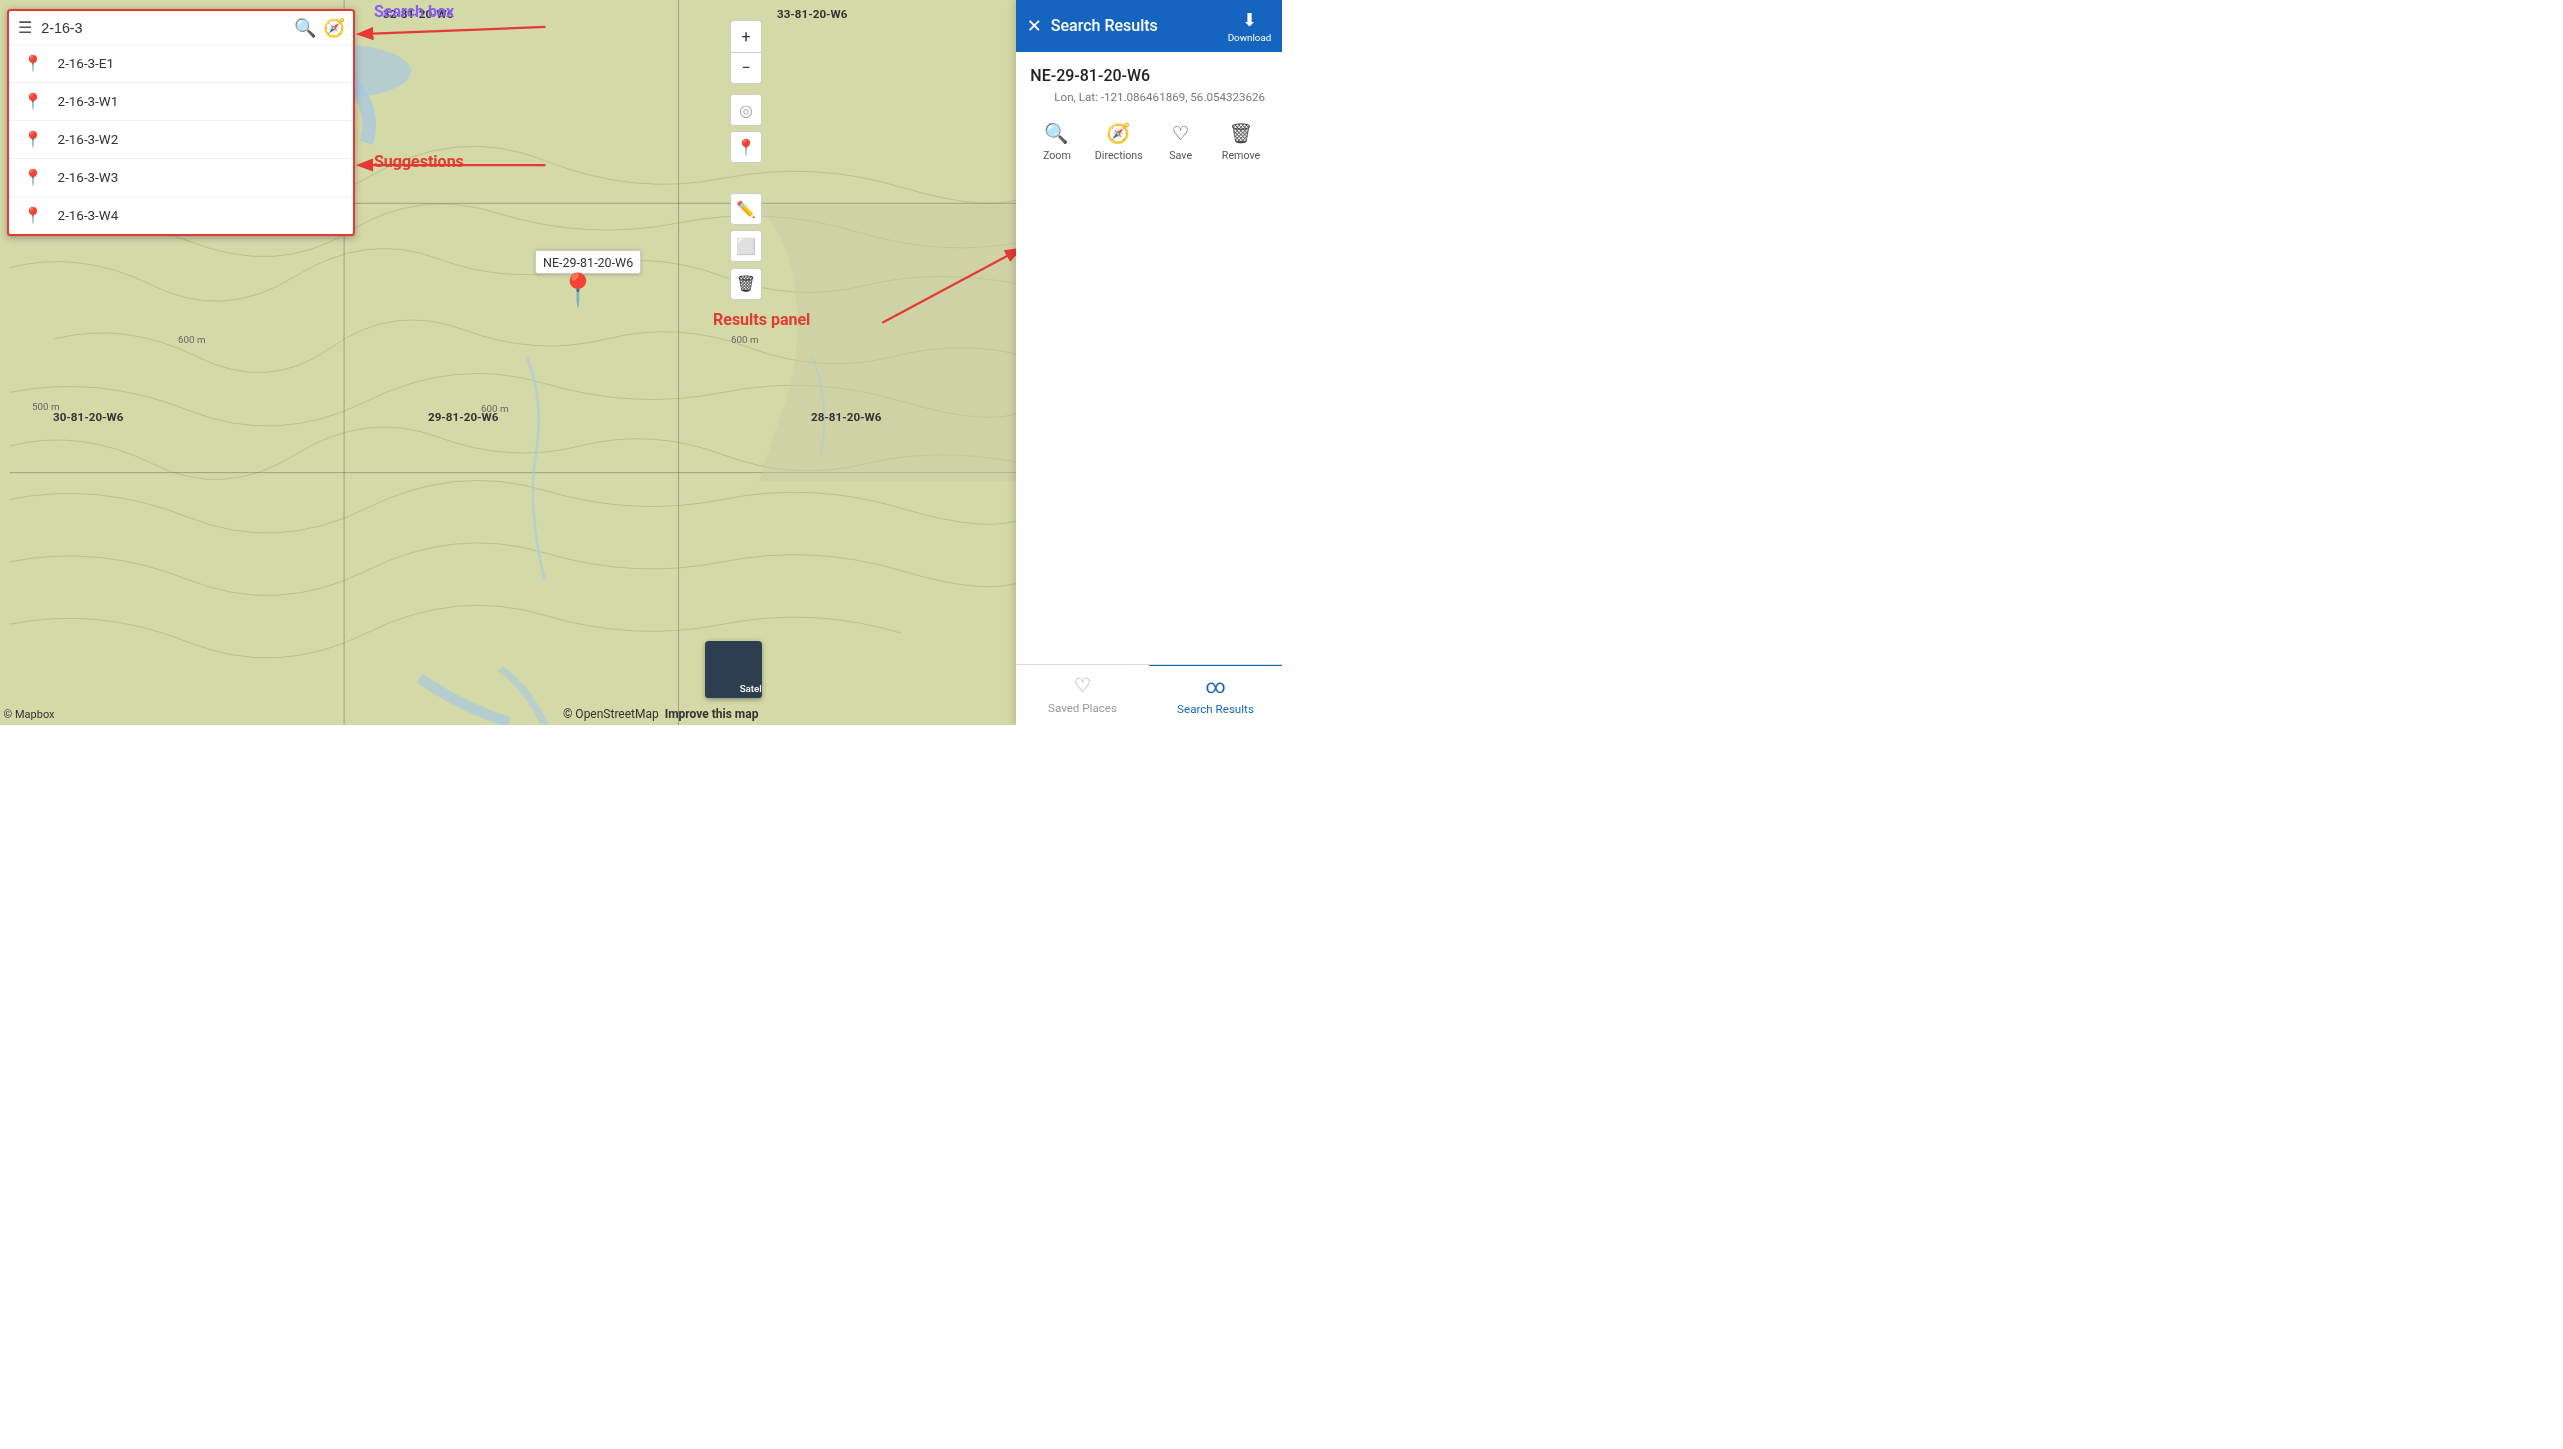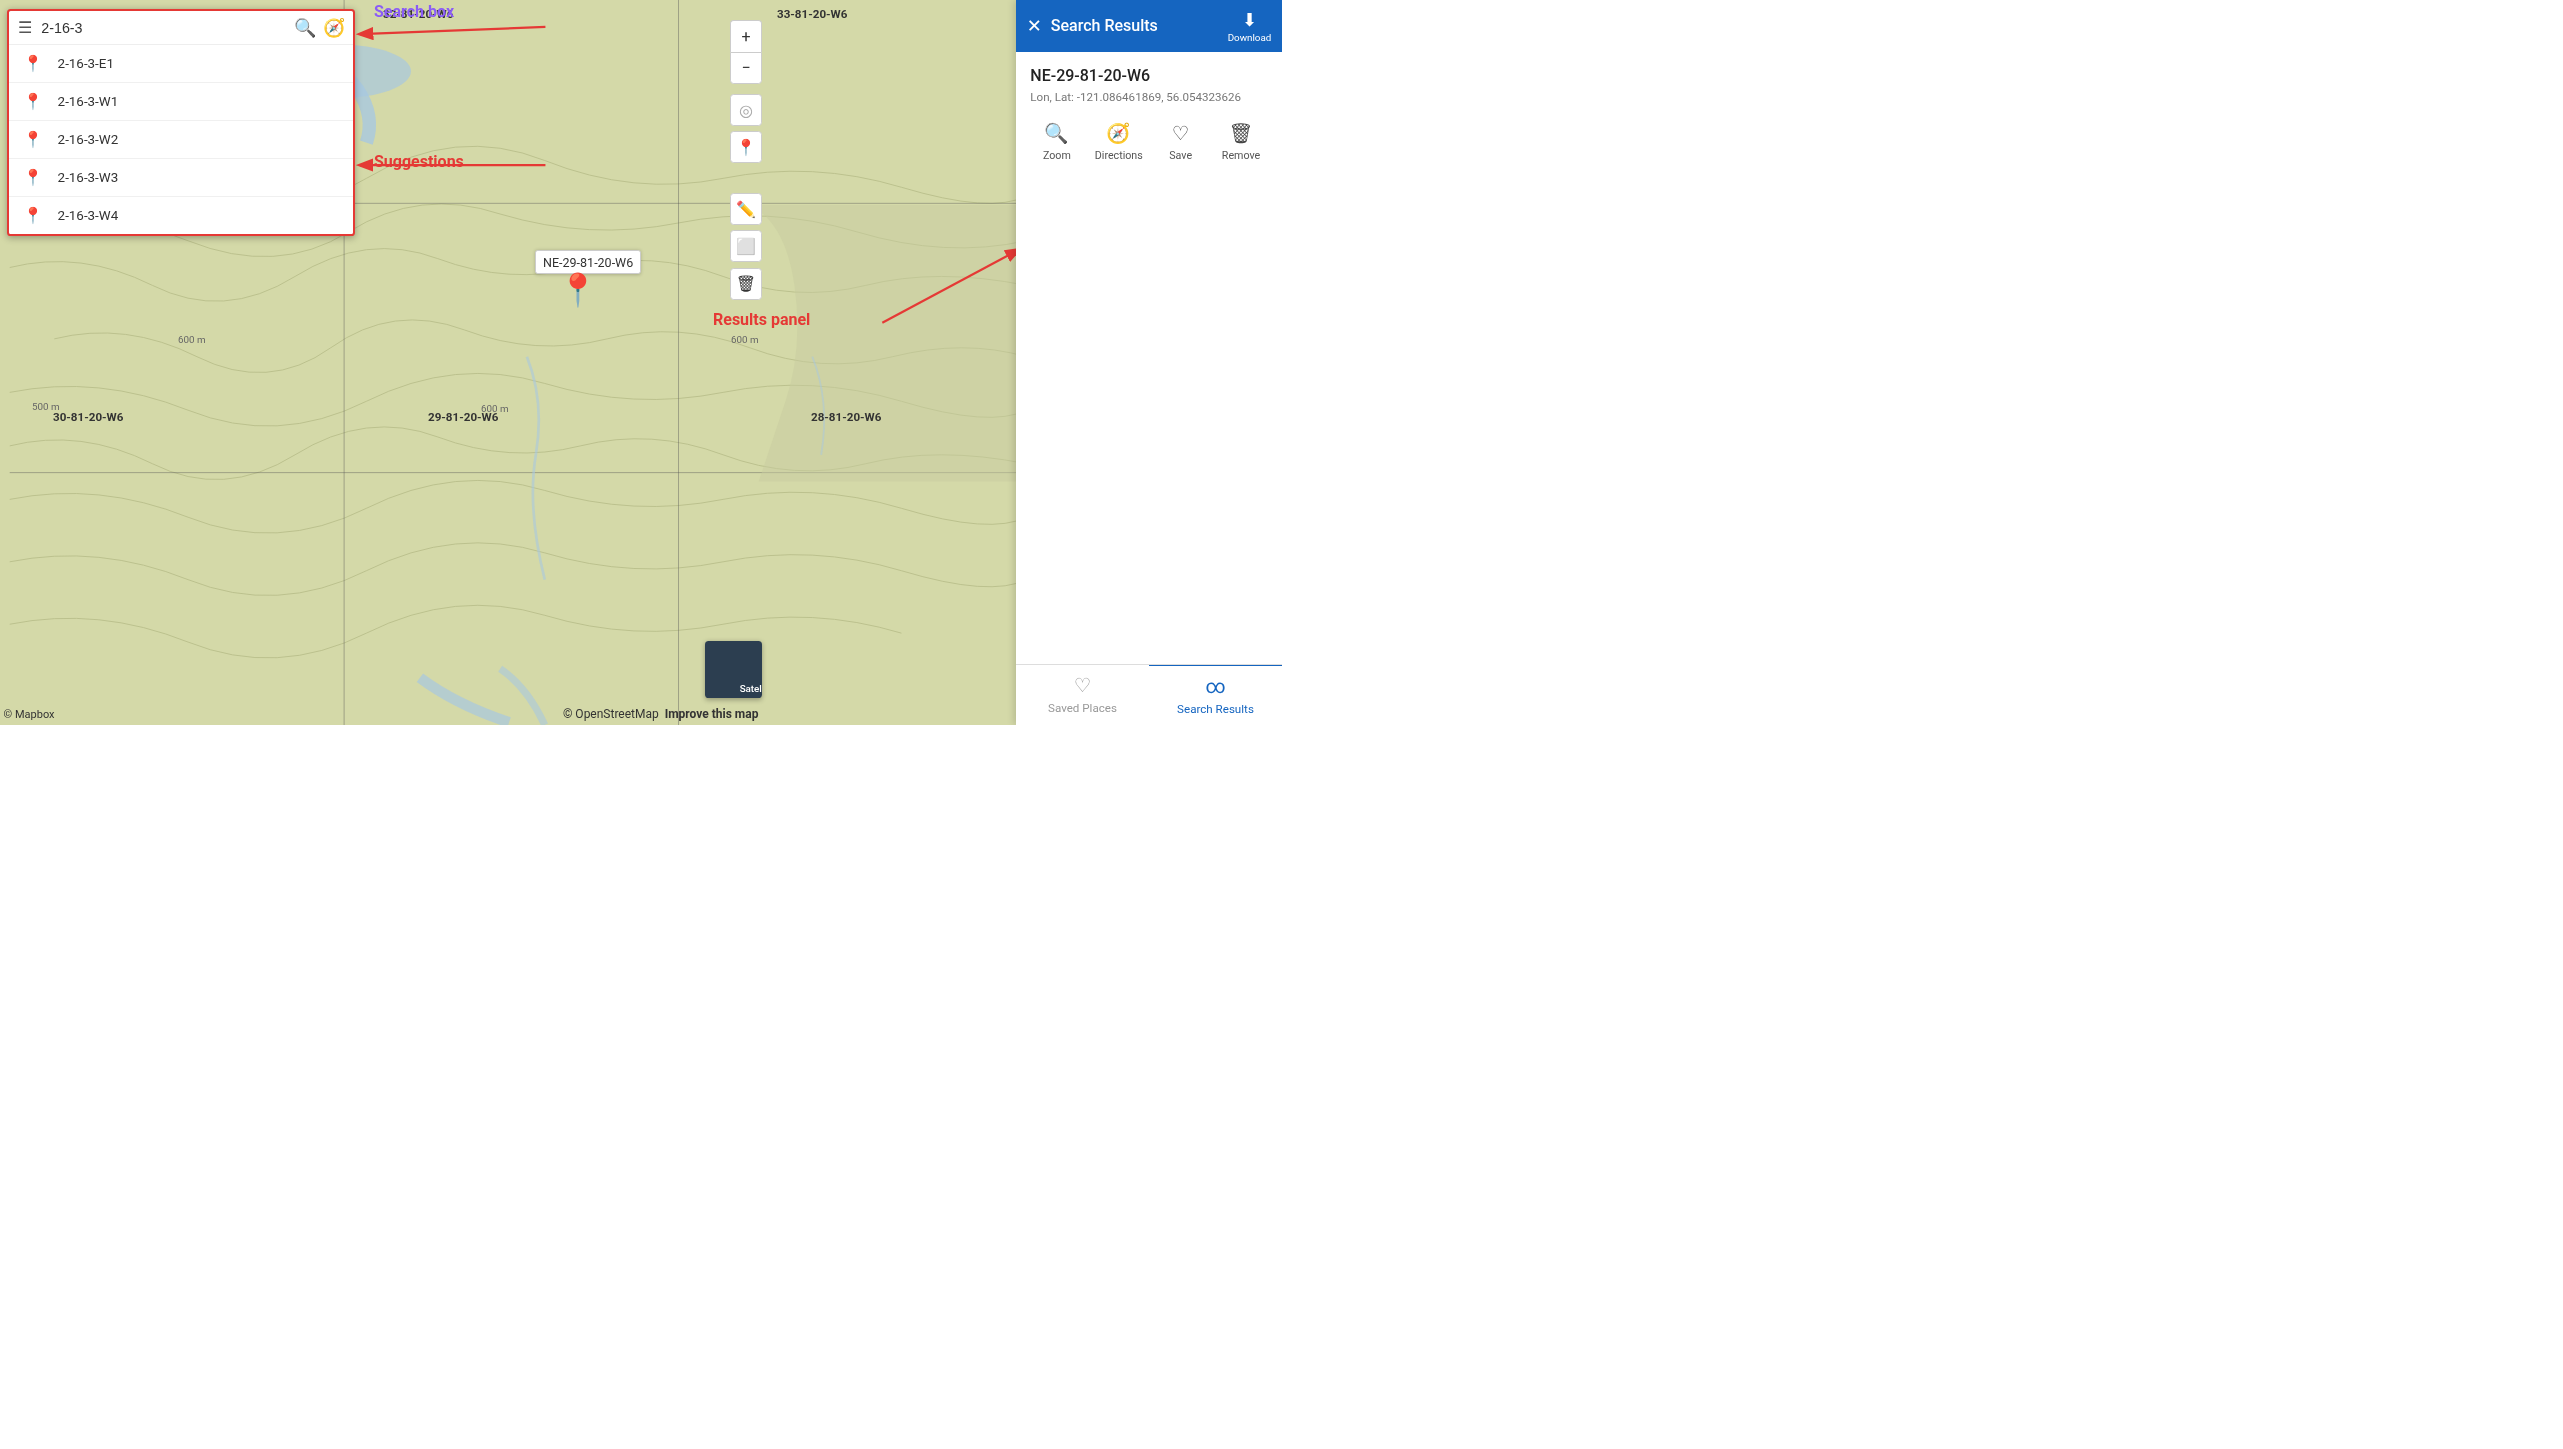--- a/index.html
+++ b/index.html
@@ -349,20 +349,21 @@
       font-size: 16px;
       font-weight: 500;
       color: #222;
       margin-bottom: 5.3px;
     }
 
     #result-coords {
       font-size: 11.6px;
       color: #777;
       margin-bottom: 18px;
+      margin-left: 24px;
     }
 
     
     #action-buttons {
       display: flex;
       gap: 7.1px;
       justify-content: space-around;
       margin-bottom: 18px;
     }
 

